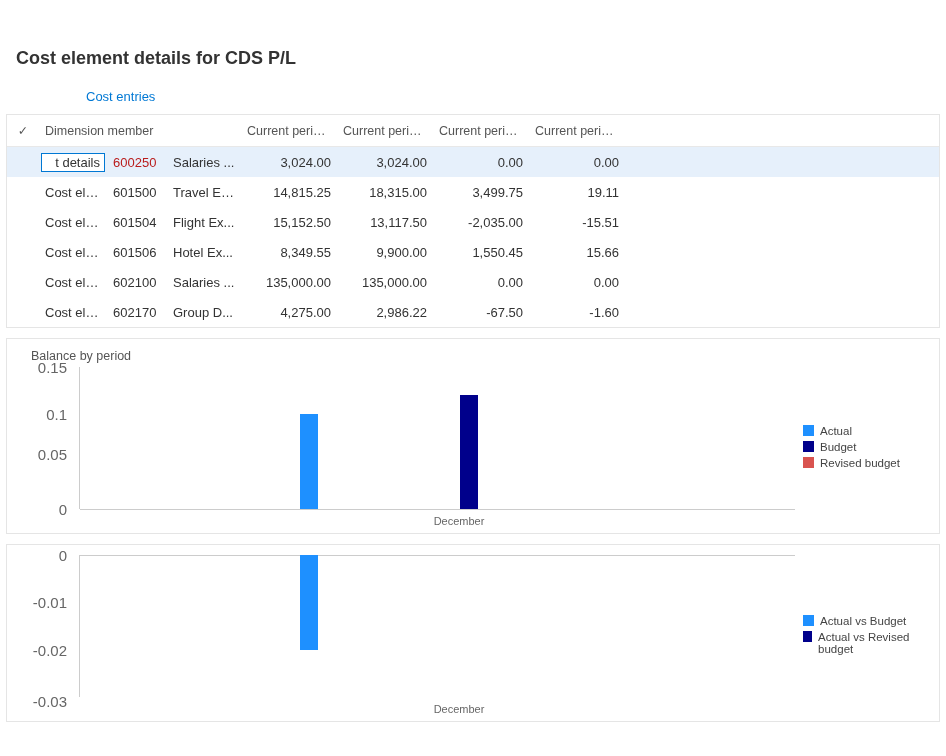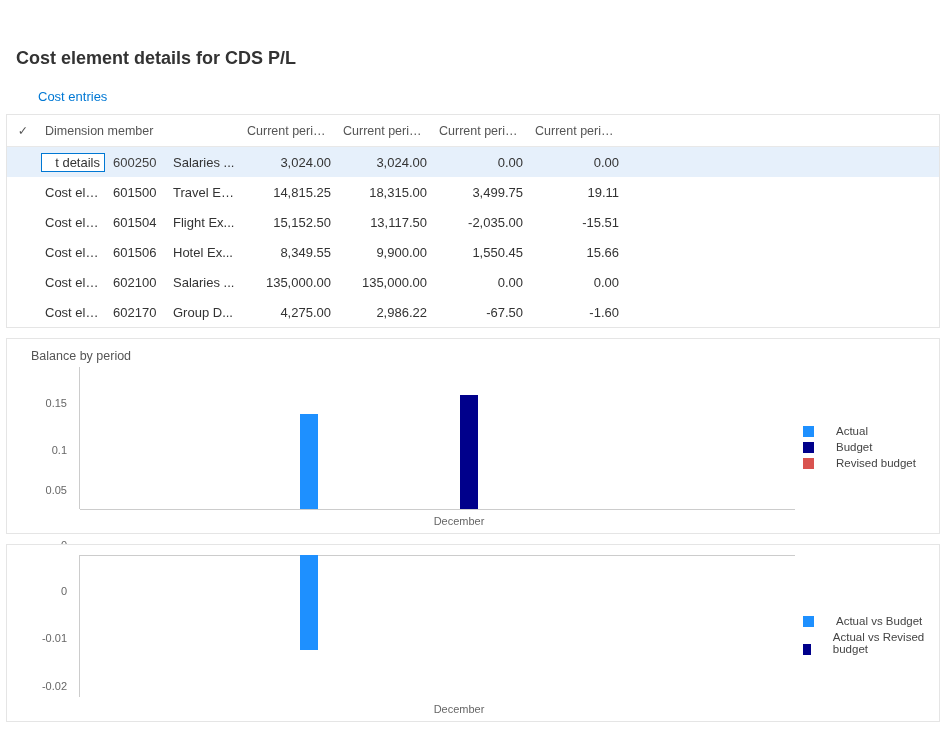--- a/index.html
+++ b/index.html
@@ -18,20 +18,21 @@
     color: #333;
     padding: 10px 16px 8px 16px;
     margin-top: 38px;
   }
   .link {
     color: #0078d4;
     font-size: 13px;
     padding: 12px 0 10px 38px;
     cursor: pointer;
     display: inline-block;
+    margin-left: 48px;
   }
   .table-wrap {
     border: 1px solid #e5e5e5;
     margin: 0 6px 10px 6px;
     background: #fff;
   }
   .grid {
     width: 100%;
   }
   .grid-head {
@@ -63,21 +64,21 @@
   .grid-row.selected {
     background: #e6f0fb;
   }
   .cell-editor {
     border: 1px solid #0078d4;
     padding: 1px 4px;
     background: #fff;
     text-align: right;
     font-size: 13px;
   }
-  .cell a { color: #404040; text-decoration: none; }
+  .cell a { color: #b91c1c; text-decoration: none; }
   .chart-card {
     border: 1px solid #e5e5e5;
     margin: 0 6px 10px 6px;
     background: #fff;
     padding: 10px 14px 6px 24px;
     position: relative;
   }
   .chart-title {
     font-size: 12.5px;
     color: #555;
@@ -93,24 +94,23 @@
   .y-axis {
     position: absolute;
     left: 0;
     top: 0;
     bottom: 18px;
     width: 40px;
   }
   .y-tick {
     position: absolute;
     right: 4px;
-    font-size: 11px;
+    font-size: 15px;
     color: #666;
     transform: translateY(-50%);
-    margin-top: 36px;
   }
   .plot {
     position: absolute;
     left: 48px;
     right: 0;
     top: 0;
     bottom: 18px;
     border-left: 1px solid #ccc;
   }
   .baseline {
@@ -133,24 +133,23 @@
   .legend {
     width: 130px;
     padding-left: 8px;
     display: flex;
     flex-direction: column;
     justify-content: center;
     gap: 4px;
   }
   .legend-item {
     display: flex;
-    align-items: flex-end;
+    align-items: flex-start;
     font-size: 11.5px;
     color: #444;
-    gap: 16px;
   }
   .swatch {
     width: 11px;
     height: 11px;
     margin-right: 6px;
   }
 </style>
 </head>
 <body>
 

